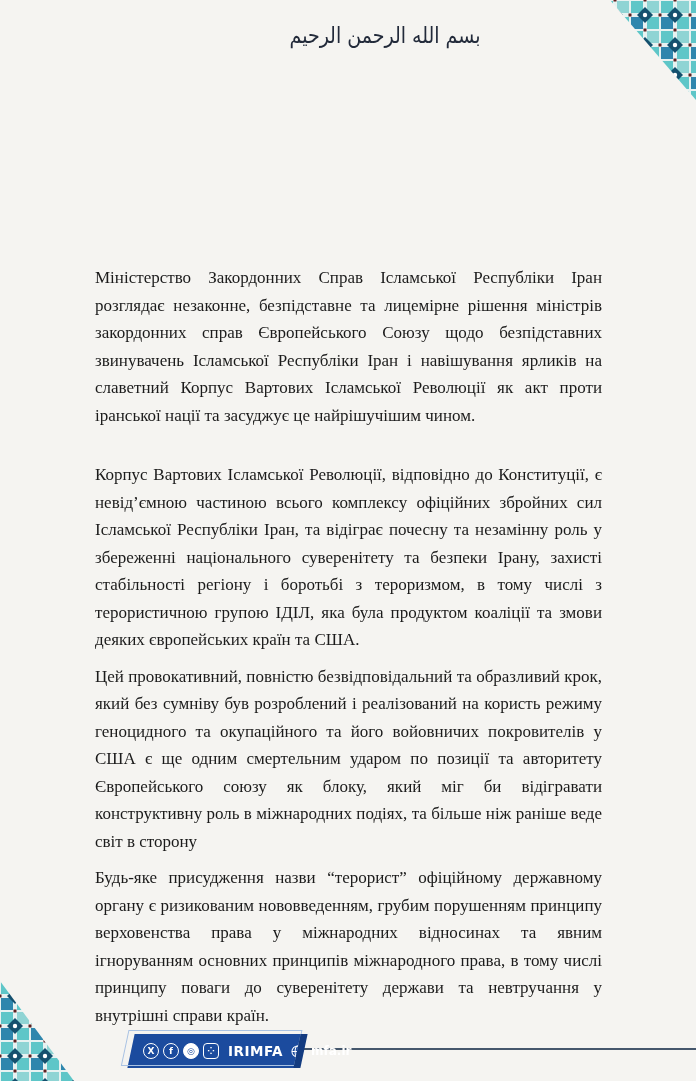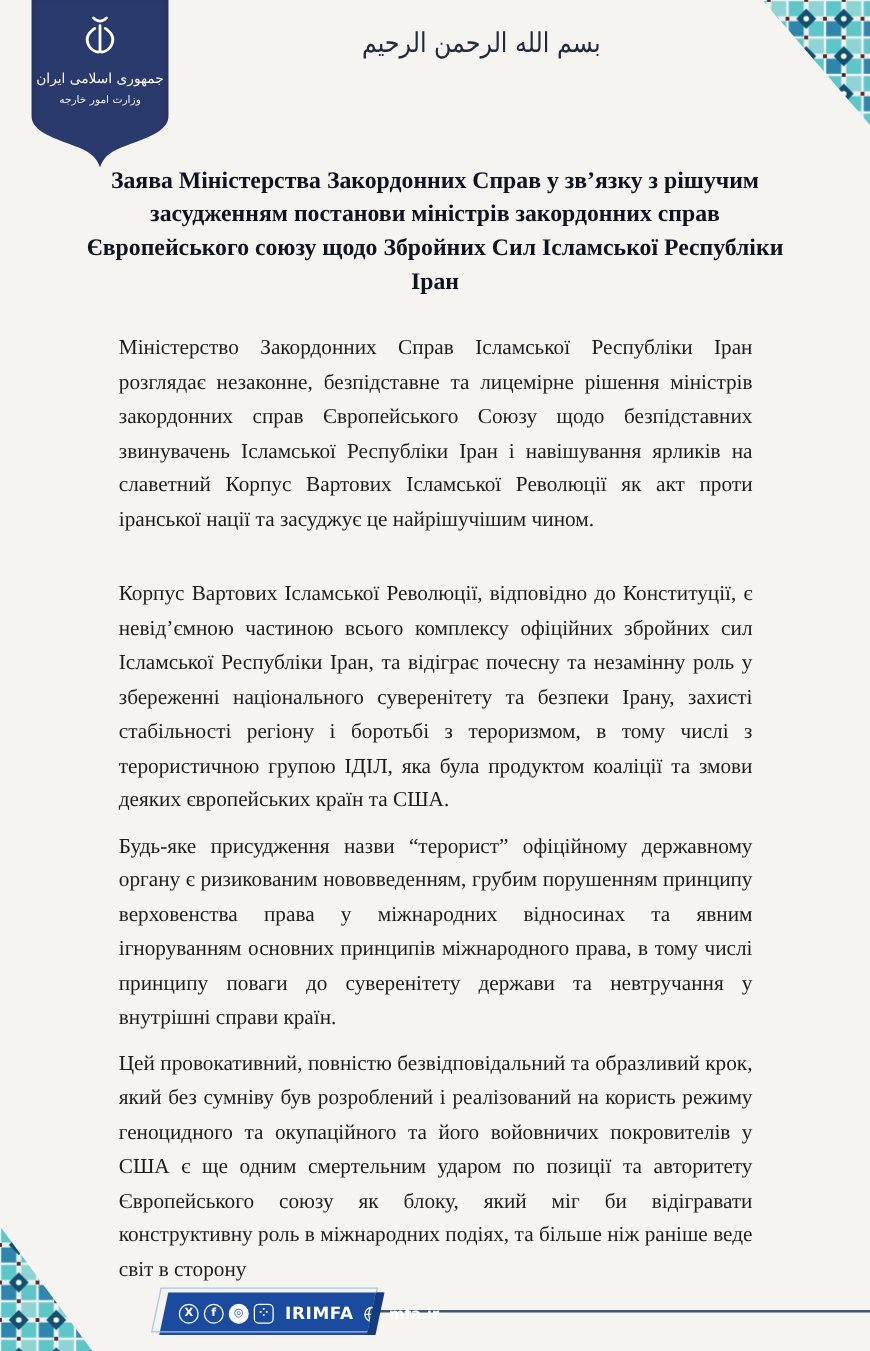--- a/index.html
+++ b/index.html
@@ -71,32 +71,20 @@
   .sicon.square{border-radius:4px;}
   .brand{font-size:13.5px;font-weight:bold;letter-spacing:.5px;margin:0 4px 0 5px;}
   .site{font-size:12px;font-weight:bold;margin-left:3px;}
   .globe{flex:0 0 auto;display:flex;align-items:center;}
 </style>
 </head>
 <body>
 
 <div class="page">
 
-  <div class="emblem-banner">
-    <div class="emblem-glyph">
-      <svg width="42" height="42" viewBox="0 0 40 40" fill="none" stroke="#ffffff" stroke-width="2.1" stroke-linecap="round">
-        <path d="M20 12 V31"></path>
-        <path d="M15 6 Q20 11 25 6"></path>
-        <path d="M16 14 Q7 20 12 28 Q15 32 19 32"></path>
-        <path d="M24 14 Q33 20 28 28 Q25 32 21 32"></path>
-      </svg>
-    </div>
-    <div class="emblem-line1">جمهوری اسلامی ایران</div>
-    <div class="emblem-line2">وزارت امور خارجه</div>
-  </div>
 
   <div class="bismillah">بسم الله الرحمن الرحيم</div>
 
   <svg class="tile-tr" width="96" height="100">
     <defs>
       <pattern id="mosaic" width="30" height="30" patternUnits="userSpaceOnUse">
         <rect width="30" height="30" fill="#e7f2f1"></rect>
         <rect x="1" y="1" width="12" height="12" fill="#5ec6c8"></rect>
         <rect x="17" y="17" width="12" height="12" fill="#5ec6c8"></rect>
         <rect x="17" y="1" width="12" height="12" fill="#8fd4d4"></rect>
@@ -109,27 +97,26 @@
         <rect x="28.5" y="13.5" width="3" height="3" fill="#5c1f1f"></rect>
       </pattern>
     </defs>
     <polygon points="10,0 96,0 96,100" fill="url(#mosaic)"></polygon>
   </svg>
 
   <svg class="tile-bl" width="74" height="100">
     <polygon points="0,0 74,100 0,100" fill="url(#mosaic)"></polygon>
   </svg>
 
-  <div class="doc-title">Заява Міністерства Закордонних Справ у зв’язку з рішучим засудженням постанови міністрів закордонних справ Європейського союзу щодо Збройних Сил Ісламської Республіки Іран</div>
 
   <div class="content">
     <p class="gap-after">Міністерство Закордонних Справ Ісламської Республіки Іран розглядає незаконне, безпідставне та лицемірне рішення міністрів закордонних справ Європейського Союзу щодо безпідставних звинувачень Ісламської Республіки Іран і навішування ярликів на славетний Корпус Вартових Ісламської Революції як акт проти іранської нації та засуджує це найрішучішим чином.</p>
     <p>Корпус Вартових Ісламської Революції, відповідно до Конституції, є невід’ємною частиною всього комплексу офіційних збройних сил Ісламської Республіки Іран, та відіграє почесну та незамінну роль у збереженні національного суверенітету та безпеки Ірану, захисті стабільності регіону і боротьбі з тероризмом, в тому числі з терористичною групою ІДІЛ, яка була продуктом коаліції та змови деяких європейських країн та США.</p>
+    <p>Цей провокативний, повністю безвідповідальний та образливий крок, який без сумніву був розроблений і реалізований на користь режиму геноцидного та окупаційного та його войовничих покровителів у США є ще одним смертельним ударом по позиції та авторитету Європейського союзу як блоку, який міг би відігравати конструктивну роль в міжнародних подіях, та більше ніж раніше веде світ в сторону</p>
     <p>Будь-яке присудження назви “терорист” офіційному державному органу є ризикованим нововведенням, грубим порушенням принципу верховенства права у міжнародних відносинах та явним ігноруванням основних принципів міжнародного права, в тому числі принципу поваги до суверенітету держави та невтручання у внутрішні справи країн.</p>
-    <p>Цей провокативний, повністю безвідповідальний та образливий крок, який без сумніву був розроблений і реалізований на користь режиму геноцидного та окупаційного та його войовничих покровителів у США є ще одним смертельним ударом по позиції та авторитету Європейського союзу як блоку, який міг би відігравати конструктивну роль в міжнародних подіях, та більше ніж раніше веде світ в сторону</p>
   </div>
 
   <div class="footer-rule"></div>
 
   <div class="footer-banner">
     <div class="footer-inner">
       <span class="sicon">X</span>
       <span class="sicon">f</span>
       <span class="sicon filled">◎</span>
       <span class="sicon square">⁘</span>

